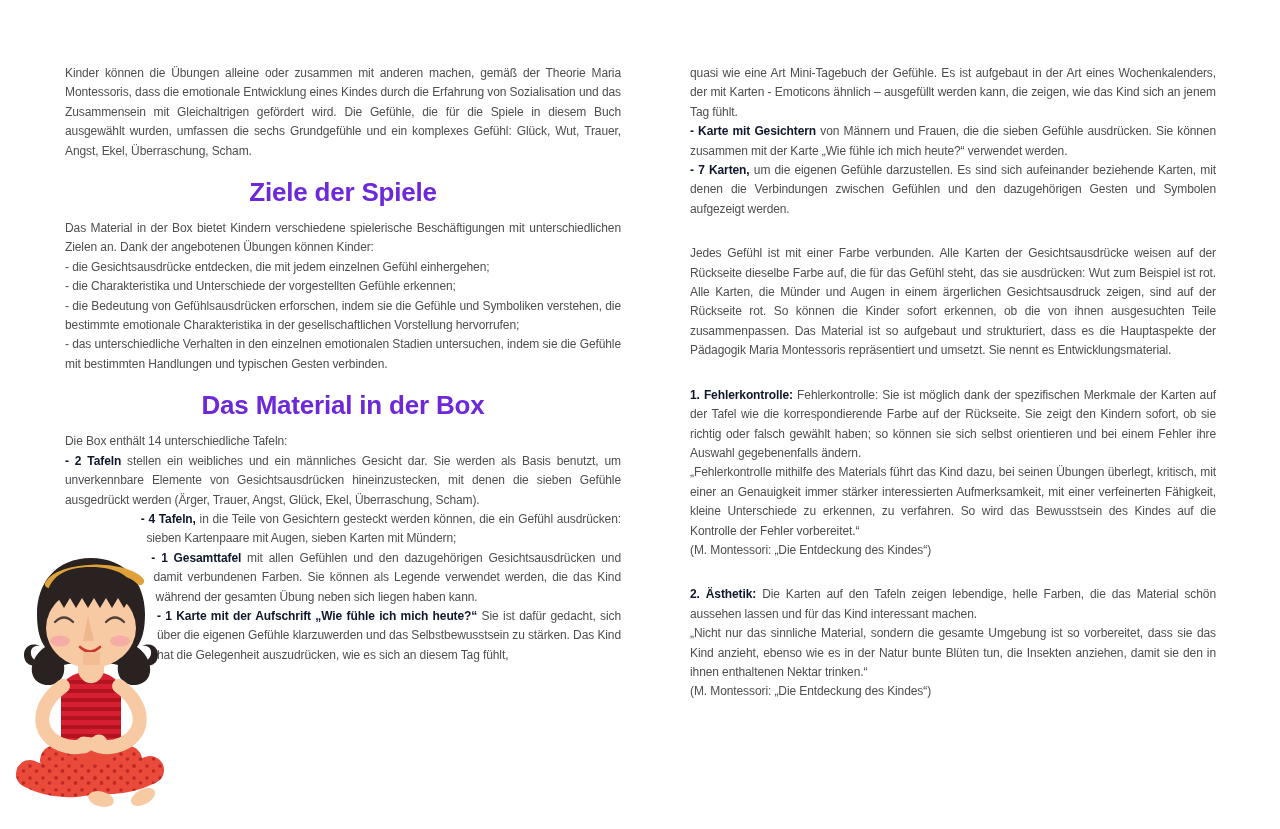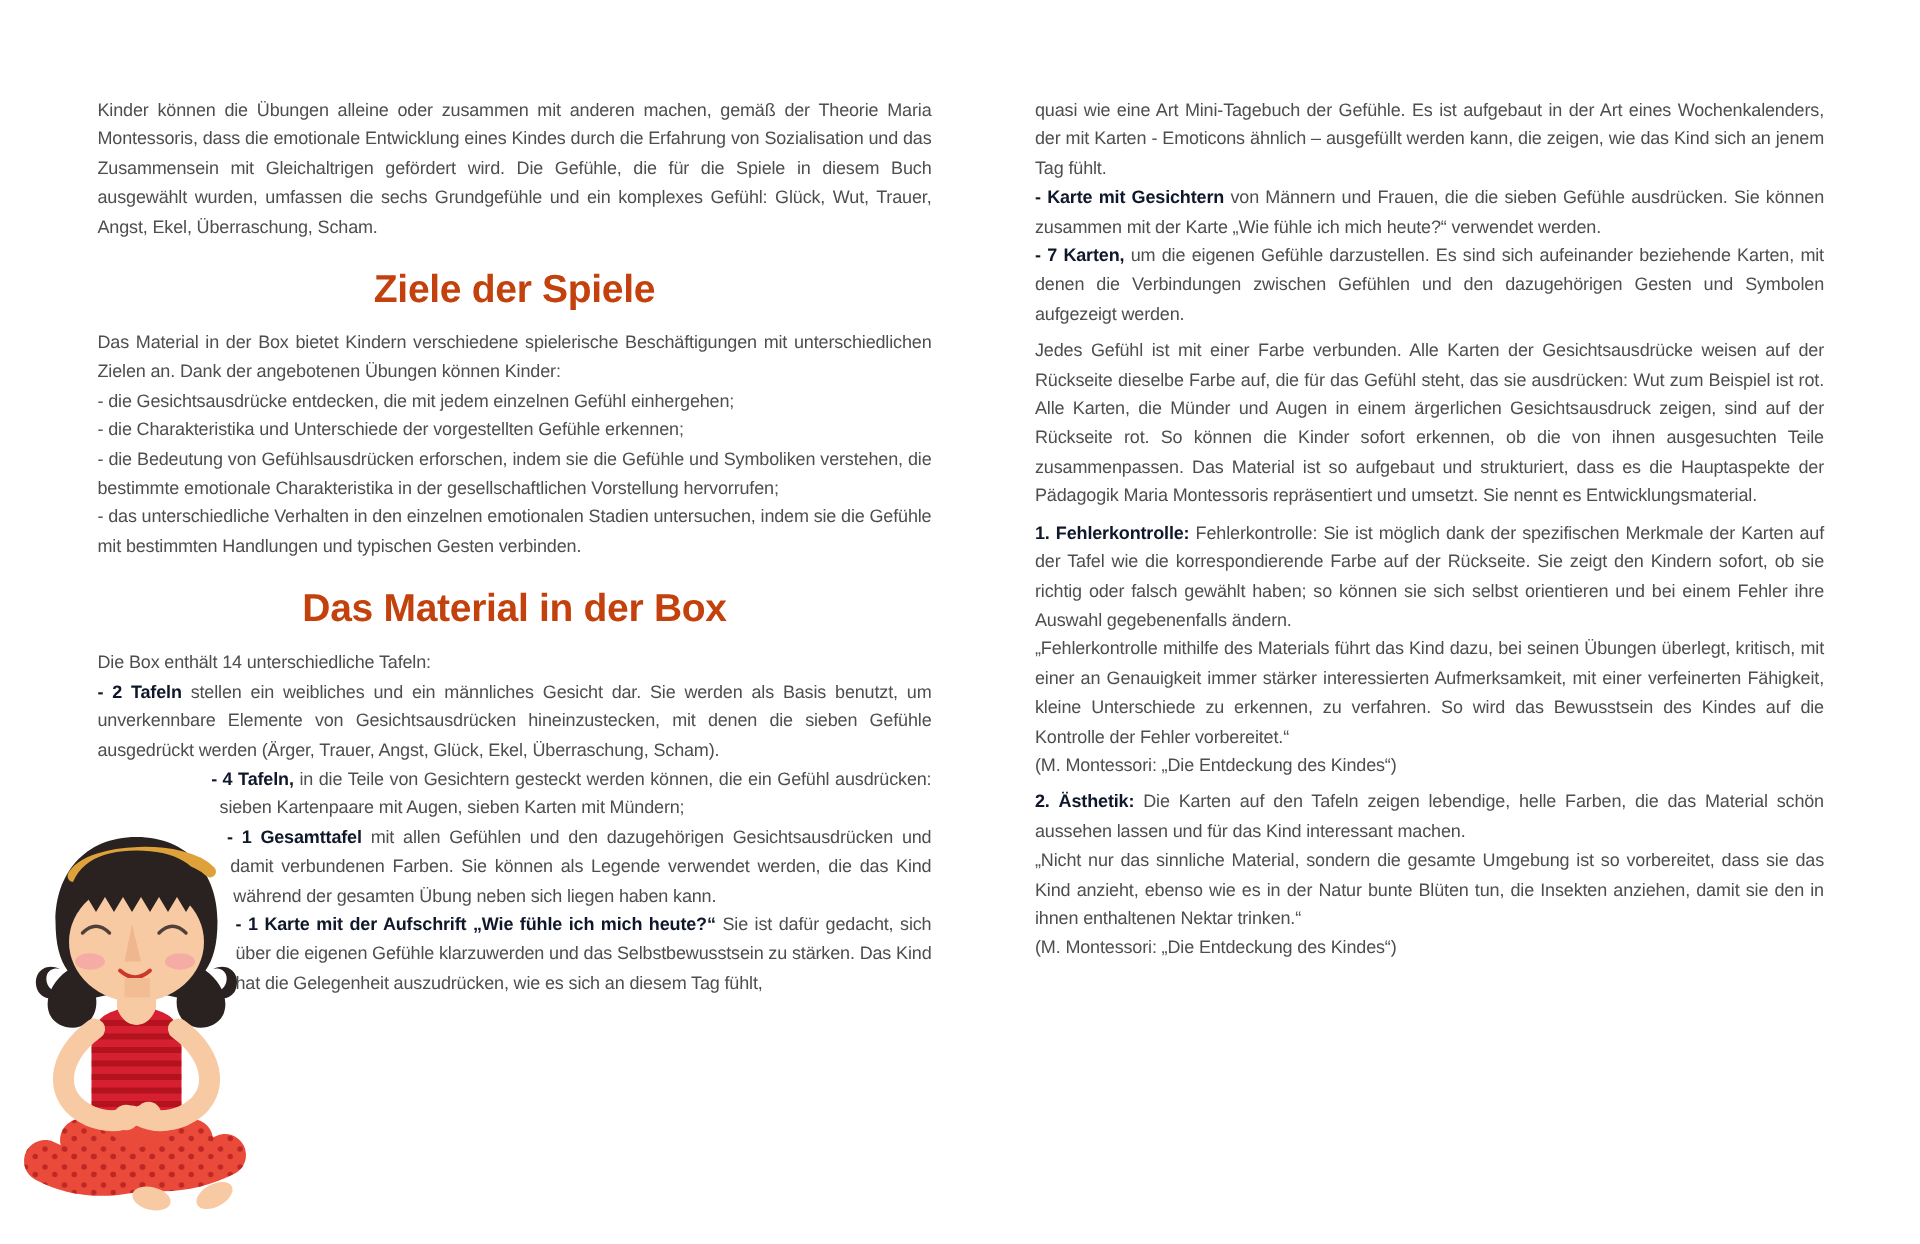--- a/index.html
+++ b/index.html
@@ -8,24 +8,24 @@
     font-family:"Liberation Sans", sans-serif;color:#4e4e50;
   }
   .col{position:absolute;top:64px;}
   .col-left{left:65px;width:556px;}
   .col-right{left:690px;width:526px;}
   p.para{
     margin:0;font-size:12px;line-height:19.4px;text-align:justify;
     letter-spacing:-0.1px;
   }
   p.para b{color:#0f172a;}
-  p.gap{margin-top:5px;}
+  p.gap{margin-top:25px;}
   h2.heading{
     margin:16px 0 12px 0;text-align:center;font-size:26px;line-height:30px;
-    font-weight:600;color:#c2410c;letter-spacing:-0.2px;
+    font-weight:600;color:#6d28d9;letter-spacing:-0.2px;
   }
   h2.heading.second{}
   .girl-float{
     float:left;width:92px;height:200px;
     shape-outside:polygon(0 0, 68px 0, 76px 20px, 86px 55px, 92px 110px, 92px 200px, 0 200px);
   }
   svg.girl{position:absolute;left:0px;top:546px;width:172px;height:276px;}
 </style>
 </head>
 <body>

